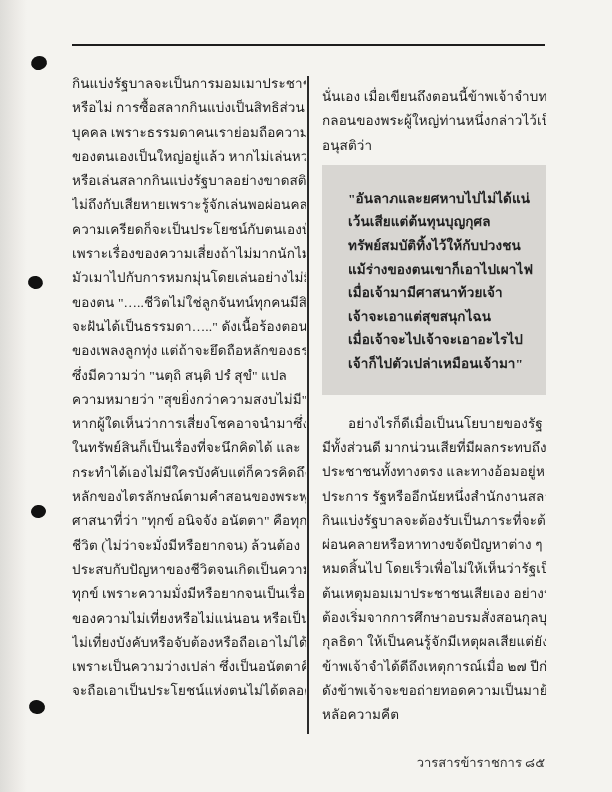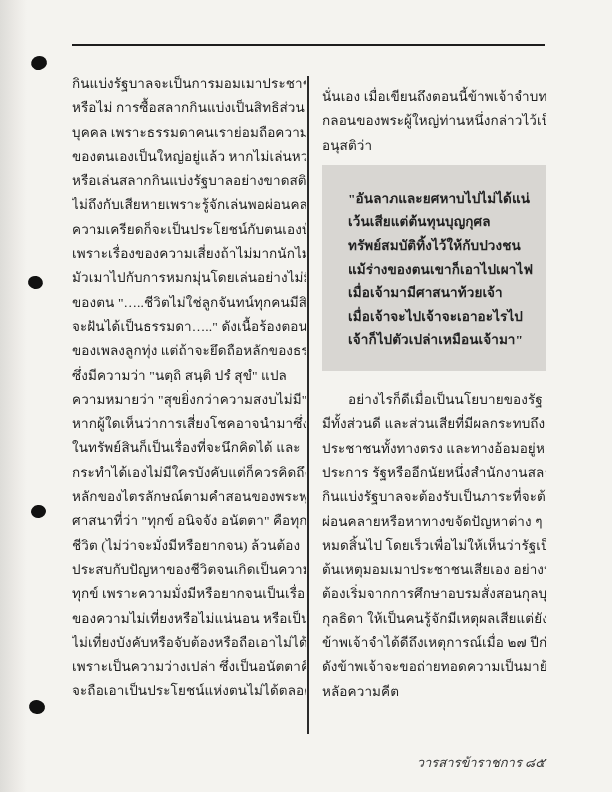--- a/index.html
+++ b/index.html
@@ -33,21 +33,21 @@
     margin-top:7px;
     background:#d8d6d2;
     padding:22px 6px 19px 26px;
     font-weight:bold;
   }
   .quote-box .tline{line-height:23.6px;font-size:13.5px;}
   .body-block{margin-top:17px;}
   .body-block .tline:first-child{text-indent:26px;}
   .footer{
     position:absolute;right:67px;top:752px;
-    font-style:italic;font-size:13px;color:#333;
+    font-size:13px;color:#333;
     white-space:nowrap;
   }
 </style>
 </head>
 <body>
 
 <div class="page">
 
   <div class="paper-edge"></div>
   <div class="blot blot1"></div>
@@ -93,27 +93,28 @@
         <div class="tline">กลอนของพระผู้ใหญ่ท่านหนึ่งกล่าวไว้เป็น</div>
         <div class="tline">อนุสติว่า</div>
       </div>
 
     <div class="quote-box">
         <div class="tline">"อันลาภและยศหาบไปไม่ได้แน่</div>
         <div class="tline">เว้นเสียแต่ต้นทุนบุญกุศล</div>
         <div class="tline">ทรัพย์สมบัติทิ้งไว้ให้กับปวงชน</div>
         <div class="tline">แม้ร่างของตนเขาก็เอาไปเผาไฟ</div>
         <div class="tline">เมื่อเจ้ามามีศาสนาท้วยเจ้า</div>
+        <div class="tline">เจ้าจะเอาแต่สุขสนุกไฉน</div>
         <div class="tline">เมื่อเจ้าจะไปเจ้าจะเอาอะไรไป</div>
         <div class="tline">เจ้าก็ไปตัวเปล่าเหมือนเจ้ามา"</div>
       </div>
 
     <div class="body-block">
         <div class="tline">อย่างไรก็ดีเมื่อเป็นนโยบายของรัฐ ซึ่ง</div>
-        <div class="tline">มีทั้งส่วนดี  และส่วนเสียที่มีผลกระทบถึง</div>
+        <div class="tline">มีทั้งส่วนดี  มากน่วนเสียที่มีผลกระทบถึง</div>
         <div class="tline">ประชาชนทั้งทางตรง และทางอ้อมอยู่หลาย</div>
         <div class="tline">ประการ  รัฐหรืออีกนัยหนึ่งสำนักงานสลาก</div>
         <div class="tline">กินแบ่งรัฐบาลจะต้องรับเป็นภาระที่จะต้อง</div>
         <div class="tline">ผ่อนคลายหรือหาทางขจัดปัญหาต่าง ๆ ให้</div>
         <div class="tline">หมดสิ้นไป  โดยเร็วเพื่อไม่ให้เห็นว่ารัฐเป็น</div>
         <div class="tline">ต้นเหตุมอมเมาประชาชนเสียเอง  อย่างน้อย</div>
         <div class="tline">ต้องเริ่มจากการศึกษาอบรมสั่งสอนกุลบุตร</div>
         <div class="tline">กุลธิดา ให้เป็นคนรู้จักมีเหตุผลเสียแต่ยังเยาว์</div>
         <div class="tline">ข้าพเจ้าจำได้ดีถึงเหตุการณ์เมื่อ ๒๗ ปีก่อน</div>
         <div class="tline">ดังข้าพเจ้าจะขอถ่ายทอดความเป็นมาย้อน</div>

